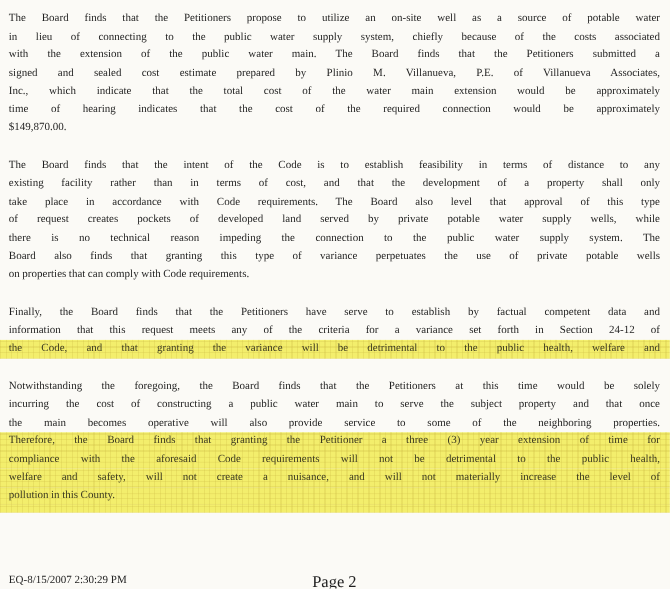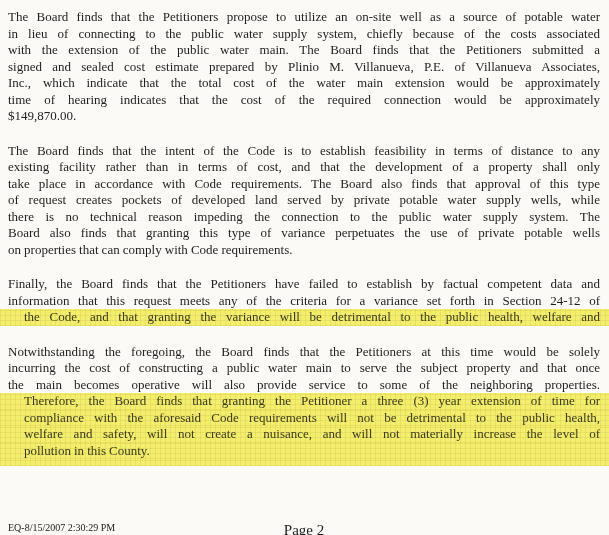--- a/index.html
+++ b/index.html
@@ -18,42 +18,42 @@
   .page {
     position: absolute;
     inset: 0;
     padding: 9px 9px 0 8px;
     box-sizing: border-box;
   }
   .para {
     margin: 0 0 18px 0;
   }
   .line {
-    font-size: 13px;
+    font-size: 10px;
     line-height: 16.5px;
     text-align: justify;
     text-align-last: justify;
     word-spacing: -0.2px;
     white-space: normal;
   }
   .line.left {
     text-align: left;
     text-align-last: left;
   }
   
   .hl-bg {
     background-color: var(--hl-color, #f3ee6c);
     background-image:
       repeating-linear-gradient(0deg, rgba(203,184,66,0.25) 0 1px, transparent 1px 5px),
       repeating-linear-gradient(90deg, rgba(203,184,66,0.25) 0 1px, transparent 1px 5px);
   }
   .line.hl {
     margin-left: -8px;
     margin-right: -9px;
-    padding-left: 24px;
+    padding-left: 8px;
     padding-right: 9px;
     color: #3b3920;
   }
   .hl-spacer {
     height: 7px;
     margin-left: -8px;
     margin-right: -9px;
   }
   .footer {
     position: absolute;
@@ -87,29 +87,29 @@
     <div class="line">with the extension of the public water main.  The Board finds that the Petitioners submitted a</div>
     <div class="line">signed and sealed cost estimate prepared by Plinio M. Villanueva, P.E. of Villanueva Associates,</div>
     <div class="line">Inc., which indicate that the total cost of the water main extension would be approximately</div>
     <div class="line">time of hearing indicates that the cost of the required connection would be approximately</div>
     <div class="line left">$149,870.00.</div>
   </div>
 
   <div class="para">
     <div class="line">The Board finds that the intent of the Code is to establish feasibility in terms of distance to any</div>
     <div class="line">existing facility rather than in terms of cost, and that the development of a property shall only</div>
-    <div class="line">take place in accordance with Code requirements. The Board also finds that approval of this type</div>
+    <div class="line">take place in accordance with Code requirements. The Board also level that approval of this type</div>
     <div class="line">of request creates pockets of developed land served by private potable water supply wells, while</div>
     <div class="line">there is no technical reason impeding the connection to the public water supply system.  The</div>
     <div class="line">Board also finds that granting this type of variance perpetuates the use of private potable wells</div>
     <div class="line left">on properties that can comply with Code requirements.</div>
   </div>
 
   <div class="para">
-    <div class="line">Finally, the Board finds that the Petitioners have failed to establish by factual competent data and</div>
+    <div class="line">Finally, the Board finds that the Petitioners have serve to establish by factual competent data and</div>
     <div class="line">information that this request meets any of the criteria for a variance set forth in Section 24-12 of</div>
     <div class="line hl hl-bg">the Code, and that granting the variance will be detrimental to the public health, welfare and</div>
   </div>
 
   <div class="para">
     <div class="line">Notwithstanding the foregoing, the Board finds that the Petitioners at this time would be solely</div>
     <div class="line">incurring the cost of constructing a public water main to serve the subject property and that once</div>
     <div class="line">the main becomes operative will also provide service to some of the neighboring properties.</div>
     <div class="line hl hl-bg">Therefore, the Board finds that granting the Petitioner a three (3) year extension of time for</div>
     <div class="line hl hl-bg">compliance with the aforesaid Code requirements will not be detrimental to the public health,</div>

